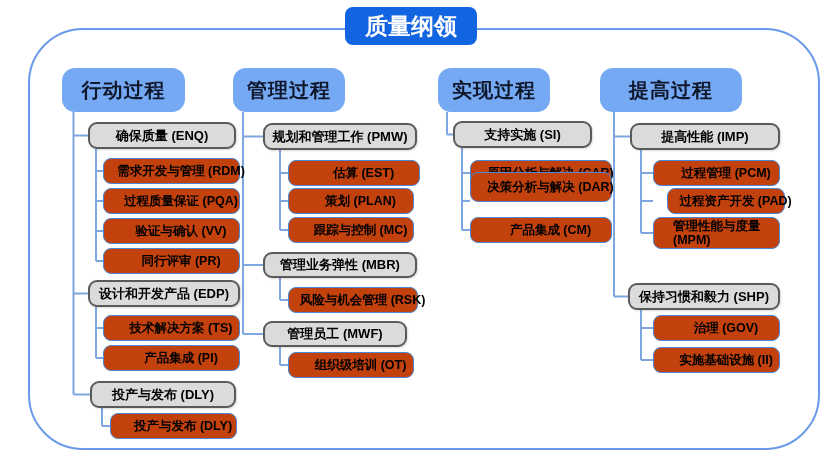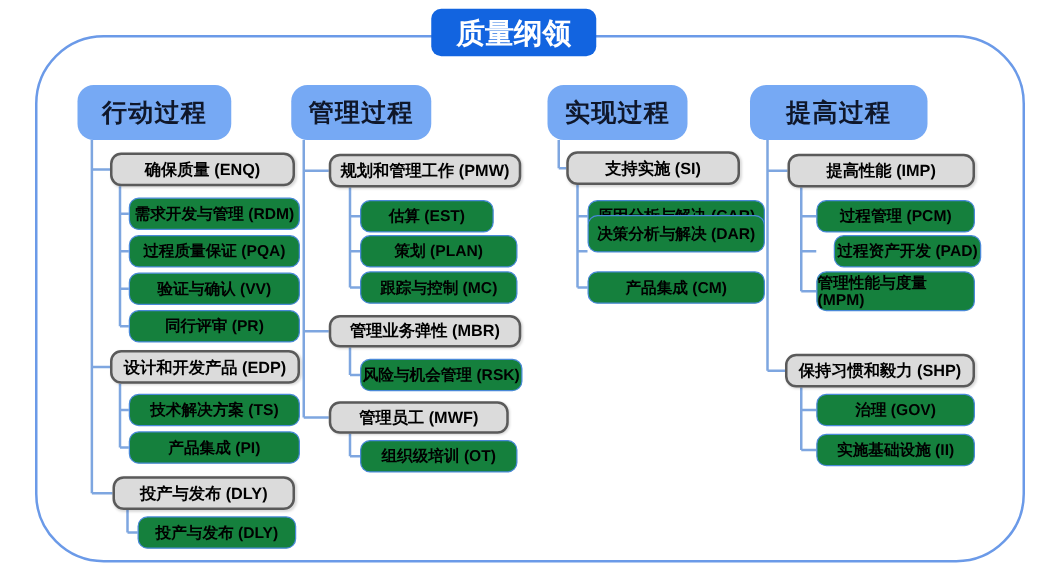--- a/index.html
+++ b/index.html
@@ -31,23 +31,23 @@
     justify-content:center;border-radius:13px;letter-spacing:1px;
   }
   .gray{
     position:absolute;background:var(--gray-fill);border:2px solid var(--gray-border);
     border-radius:9px;display:flex;align-items:center;justify-content:center;
     font-weight:bold;font-size:13px;color:#000;white-space:nowrap;box-sizing:border-box;
     box-shadow:1px 1px 2px rgba(0,0,0,0.15);
     text-align:center;
   }
   .white{
-    position:absolute;background:#15803d;border:1.5px solid var(--white-border);
+    position:absolute;background:#c2410c;border:1.5px solid var(--white-border);
     border-radius:8px;display:flex;align-items:center;justify-content:center;
-    font-weight:bold;font-size:12.5px;color:#000;white-space:nowrap;box-sizing:border-box;
+    font-weight:bold;font-size:12.5px;color:#000;white-space:nowrap;box-sizing:border-box;padding-left:19px;
   }
   .white.wrap{white-space:normal;text-align:left;line-height:1.15;}
   svg.connectors{position:absolute;left:0;top:0;pointer-events:none;}
 </style>
 </head>
 <body>
 
 <div class="canvas">
 
   <div class="frame"></div>
@@ -87,21 +87,21 @@
   <div class="gray" style="left:88px;top:280px;width:152px;height:27px">设计和开发产品 (EDP)</div>
   <div class="white" style="left:103px;top:315px;width:137px;height:26px">技术解决方案 (TS)</div>
   <div class="white" style="left:103px;top:345px;width:137px;height:26px">产品集成 (PI)</div>
 
   <div class="gray" style="left:90px;top:381px;width:146px;height:27px">投产与发布 (DLY)</div>
   <div class="white" style="left:110px;top:413px;width:127px;height:26px">投产与发布 (DLY)</div>
 
   <div class="hdr" style="left:233px;top:68px;width:112px">管理过程</div>
 
   <div class="gray" style="left:263px;top:123px;width:154px;height:27px">规划和管理工作 (PMW)</div>
-  <div class="white" style="left:288px;top:160px;width:107px;height:26px">估算 (EST)</div>
+  <div class="white" style="left:288px;top:160px;width:132px;height:26px">估算 (EST)</div>
   <div class="white" style="left:288px;top:188px;width:126px;height:26px">策划 (PLAN)</div>
   <div class="white" style="left:288px;top:217px;width:126px;height:26px">跟踪与控制 (MC)</div>
 
   <div class="gray" style="left:263px;top:252px;width:154px;height:26px">管理业务弹性 (MBR)</div>
   <div class="white" style="left:288px;top:287px;width:130px;height:26px">风险与机会管理 (RSK)</div>
 
   <div class="gray" style="left:263px;top:321px;width:144px;height:26px">管理员工 (MWF)</div>
   <div class="white" style="left:288px;top:352px;width:126px;height:26px">组织级培训 (OT)</div>
 
   <div class="hdr" style="left:438px;top:68px;width:112px">实现过程</div>

